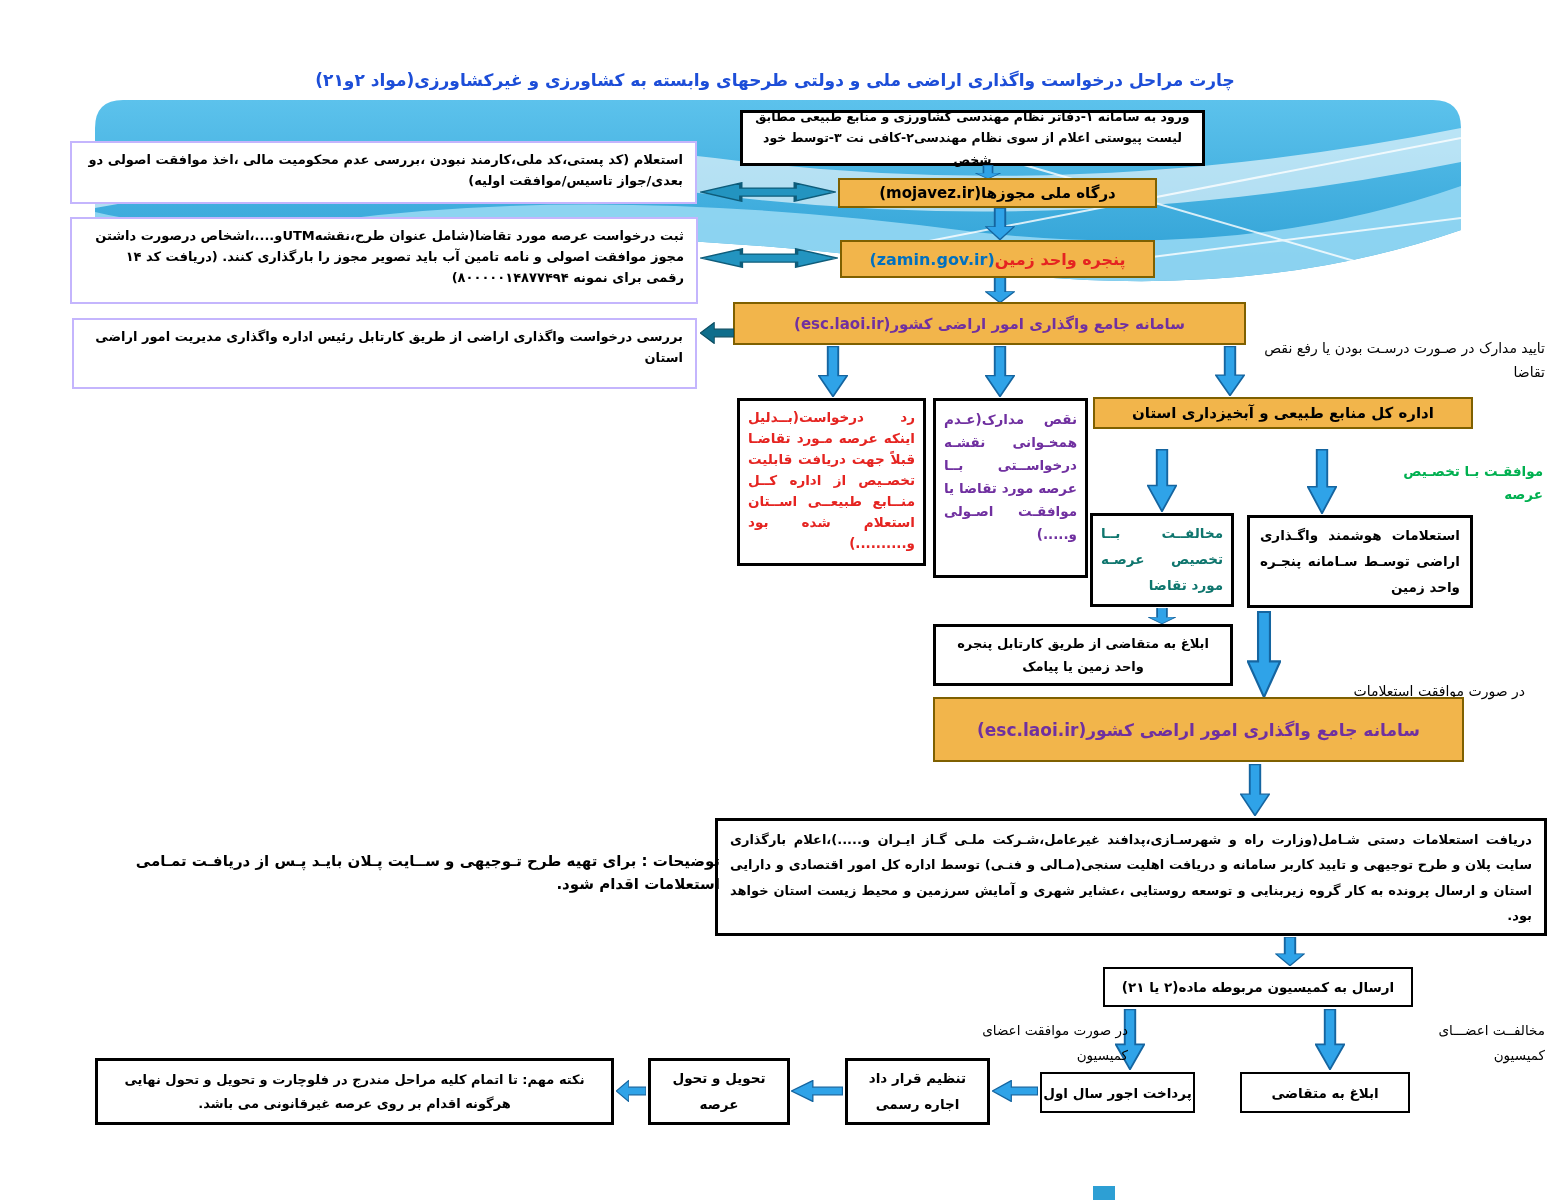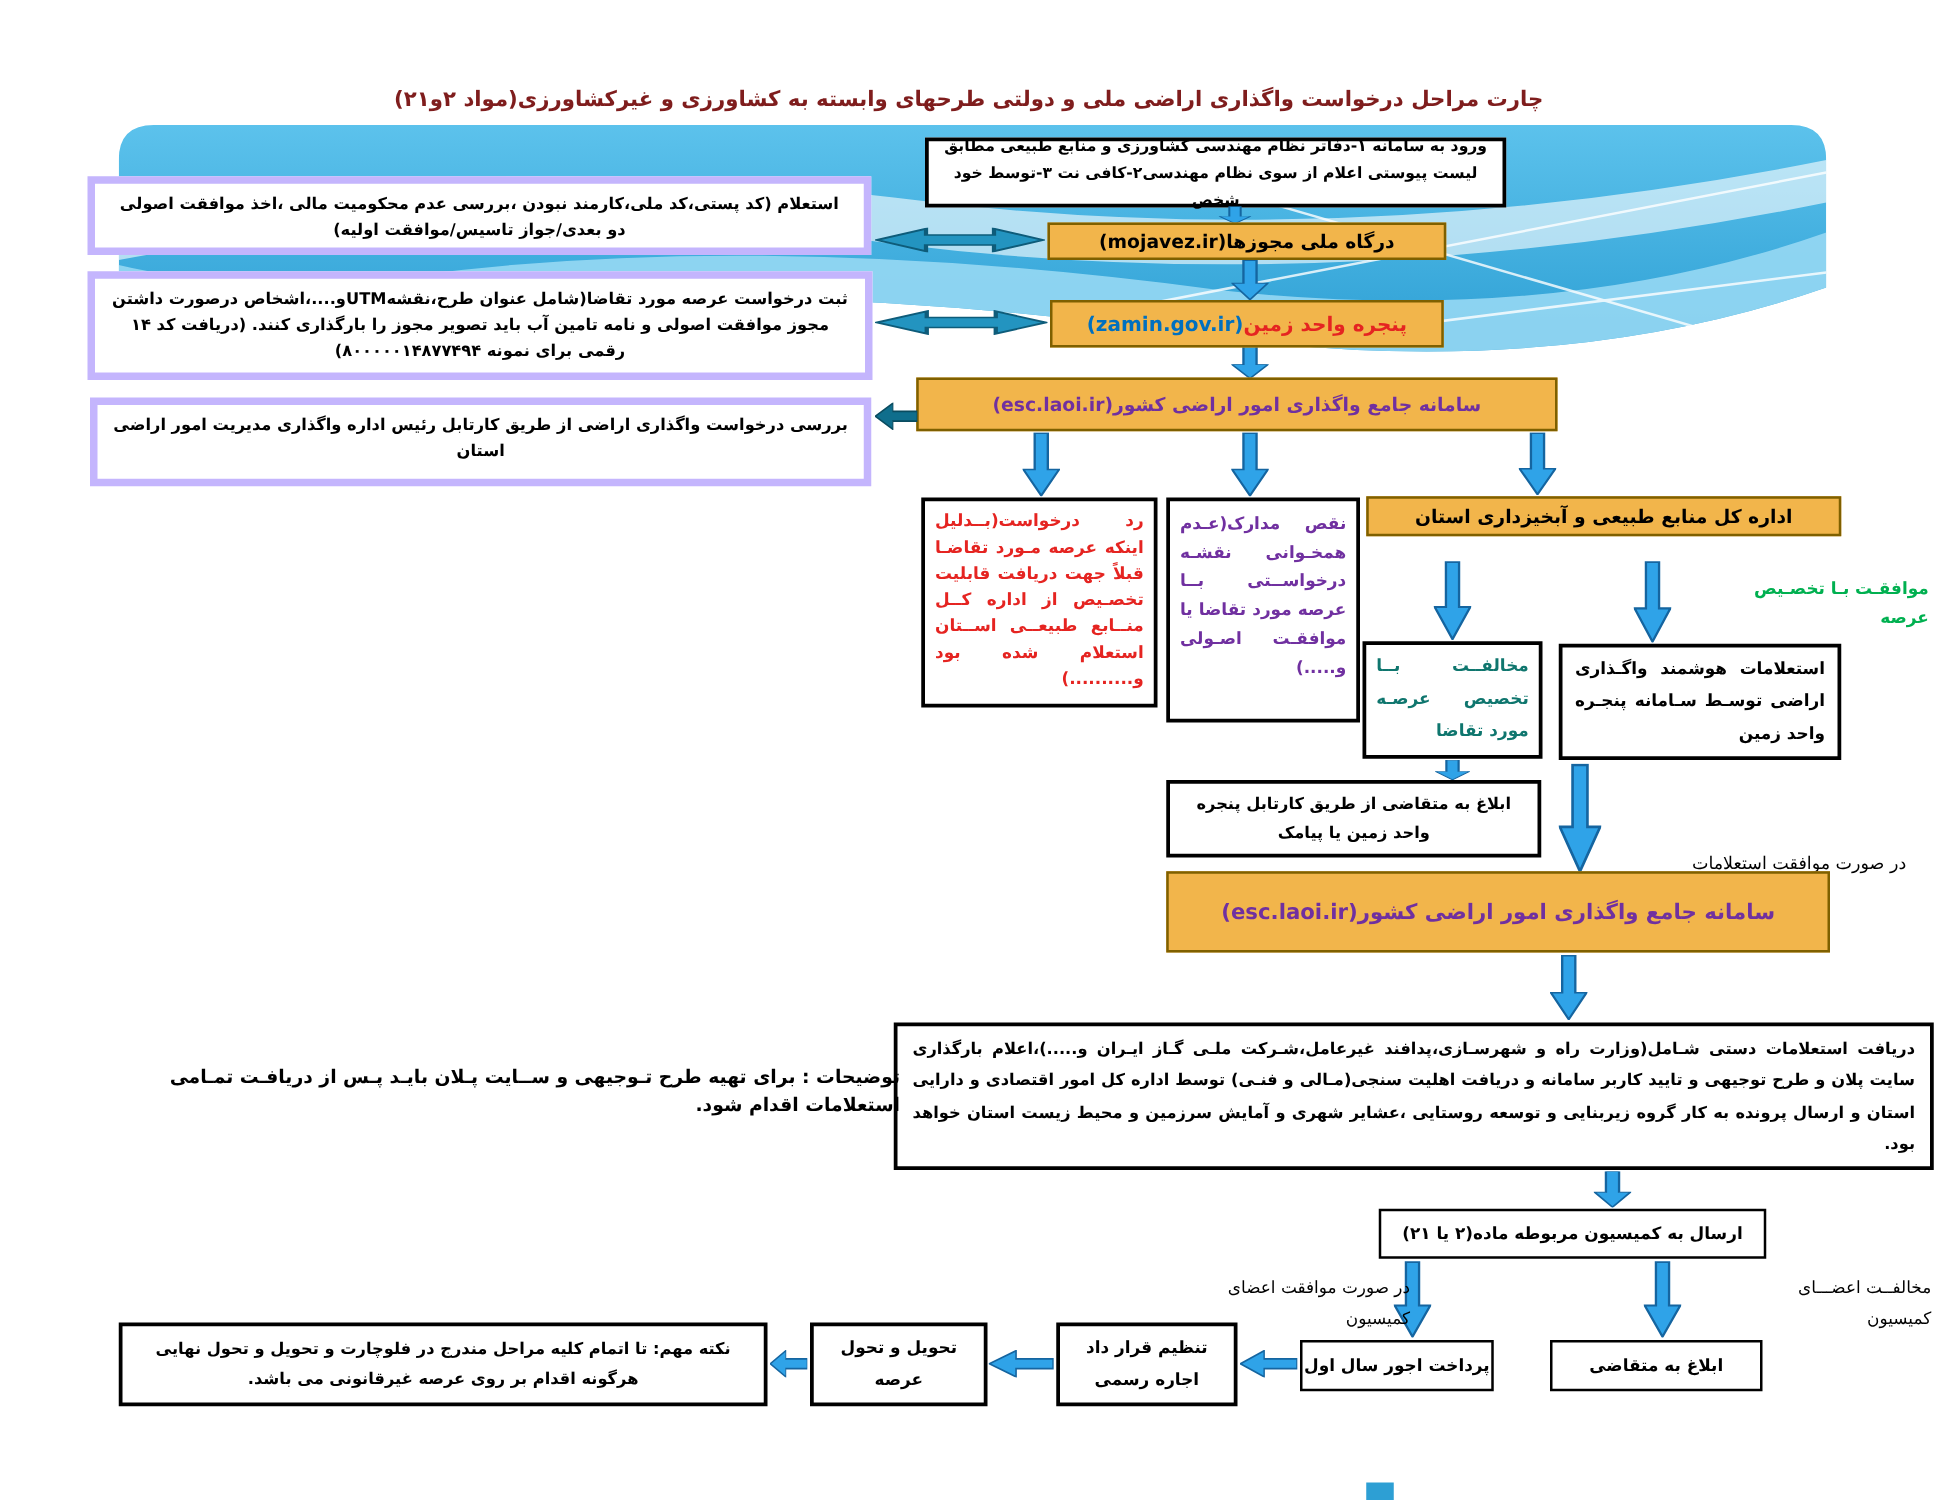--- a/index.html
+++ b/index.html
@@ -2,22 +2,22 @@
 <html lang="fa" dir="rtl"><head>
 <meta charset="utf-8">
 <style>
   html,body{margin:0;padding:0;background:#fff;}
   #stage{position:relative;width:1553px;height:1200px;background:#ffffff;overflow:hidden;
          font-family:"DejaVu Sans", sans-serif;direction:rtl;}
   .abs{position:absolute;box-sizing:border-box;}
   .box{position:absolute;box-sizing:border-box;background:#ffffff;border:3px solid #000;
        color:#000;font-weight:bold;}
   .center{display:flex;align-items:center;justify-content:center;text-align:center;}
-  .tealbox{border:6px solid #c4b5fd;padding:7px 12px;font-size:13px;line-height:1.6;
-           text-align:center;font-weight:bold;}
+  .tealbox{border:2px solid #c4b5fd;padding:7px 12px;font-size:13px;line-height:1.6;
+           text-align:right;font-weight:bold;}
   .orange{background:#F2B54B;border:2px solid #7F6000;}
   .jst{text-align:justify;text-align-last:right;}
   .arw{position:absolute;}
   .arw path{fill:#2FA3E8;stroke:#1565A0;stroke-width:2.5;}
   .arw.teal path{fill:#2394C0;stroke:#0E5C7A;}
   .arw.solid path{fill:#0F6E8C;stroke:#0A4C60;}
   .lbl{position:absolute;color:#000;font-size:14px;line-height:1.7;text-align:right;}
 </style>
 </head>
 <body>
@@ -35,21 +35,21 @@
     <path d="M0 72 Q300 18 620 58 Q980 105 1366 28 V62 Q980 140 620 95 Q300 52 0 108 Z" fill="#ffffff" opacity="0.6"></path>
     <path d="M0 138 Q80 166 240 150 Q520 118 880 170 Q1150 205 1366 130 V86 Q1150 162 880 132 Q520 84 240 120 Q90 134 0 112 Z" fill="#9BDAF4" opacity="0.85"></path>
     <g stroke="#ffffff" stroke-width="2" opacity="0.8">
       <line x1="540" y1="198" x2="1366" y2="38"></line>
       <line x1="700" y1="202" x2="1366" y2="118"></line>
       <line x1="850" y1="42" x2="1366" y2="192"></line>
     </g>
   </svg>
   <div class="abs" style="left:1093px;top:1186px;width:22px;height:14px;background:#2D9FD4"></div>
 
-  <div class="abs" style="left:300px;top:70px;width:950px;text-align:center;color:#7f1d1d;font-size:17px;font-weight:bold">چارت مراحل درخواست واگذاری اراضی ملی و دولتی طرحهای وابسته به کشاورزی و غیرکشاورزی(مواد ۲و۲۱)</div>
+  <div class="abs" style="left:300px;top:70px;width:950px;text-align:center;color:#1d4ed8;font-size:17px;font-weight:bold">چارت مراحل درخواست واگذاری اراضی ملی و دولتی طرحهای وابسته به کشاورزی و غیرکشاورزی(مواد ۲و۲۱)</div>
 
   <div class="box center" style="left:740px;top:110px;width:465px;height:56px;font-size:12.5px;padding:16px 10px;line-height:1.7">
     <span>ورود به سامانه ۱-دفاتر نظام مهندسی کشاورزی و منابع طبیعی مطابق لیست پیوستی اعلام از سوی نظام مهندسی۲-کافی نت ۳-توسط خود شخص</span>
   </div>
 
   <svg class="arw" style="left:975px;top:165px" width="26" height="14" viewBox="0 0 40 100" preserveAspectRatio="none">
       <path d="M13 1 H27 V58 H39 L20 99 L1 58 H13 Z"></path>
     </svg>
   <svg class="arw" style="left:985px;top:208px" width="30" height="32" viewBox="0 0 40 100" preserveAspectRatio="none">
       <path d="M13 1 H27 V58 H39 L20 99 L1 58 H13 Z"></path>
@@ -82,20 +82,21 @@
   <svg class="arw teal" style="left:700px;top:182px" width="136" height="20" viewBox="0 0 100 40" preserveAspectRatio="none">
       <path d="M1 20 L30 2 V12 H70 V2 L99 20 L70 38 V28 H30 V38 Z"></path>
     </svg>
   <svg class="arw teal" style="left:700px;top:248px" width="138" height="20" viewBox="0 0 100 40" preserveAspectRatio="none">
       <path d="M1 20 L30 2 V12 H70 V2 L99 20 L70 38 V28 H30 V38 Z"></path>
     </svg>
   <svg class="arw solid" style="left:700px;top:322px" width="34" height="22" viewBox="0 0 100 40" preserveAspectRatio="none">
       <path d="M99 13 V27 H42 V39 L1 20 L42 1 V13 Z"></path>
     </svg>
 
+  <div class="lbl" style="left:1250px;top:337px;width:295px">تایید مدارک در صـورت درسـت بودن یا رفع نقص تقاضا</div>
 
   <svg class="arw" style="left:818px;top:346px" width="30" height="51" viewBox="0 0 40 100" preserveAspectRatio="none">
       <path d="M13 1 H27 V58 H39 L20 99 L1 58 H13 Z"></path>
     </svg>
   <svg class="arw" style="left:985px;top:346px" width="30" height="51" viewBox="0 0 40 100" preserveAspectRatio="none">
       <path d="M13 1 H27 V58 H39 L20 99 L1 58 H13 Z"></path>
     </svg>
   <svg class="arw" style="left:1215px;top:346px" width="30" height="50" viewBox="0 0 40 100" preserveAspectRatio="none">
       <path d="M13 1 H27 V58 H39 L20 99 L1 58 H13 Z"></path>
     </svg>

